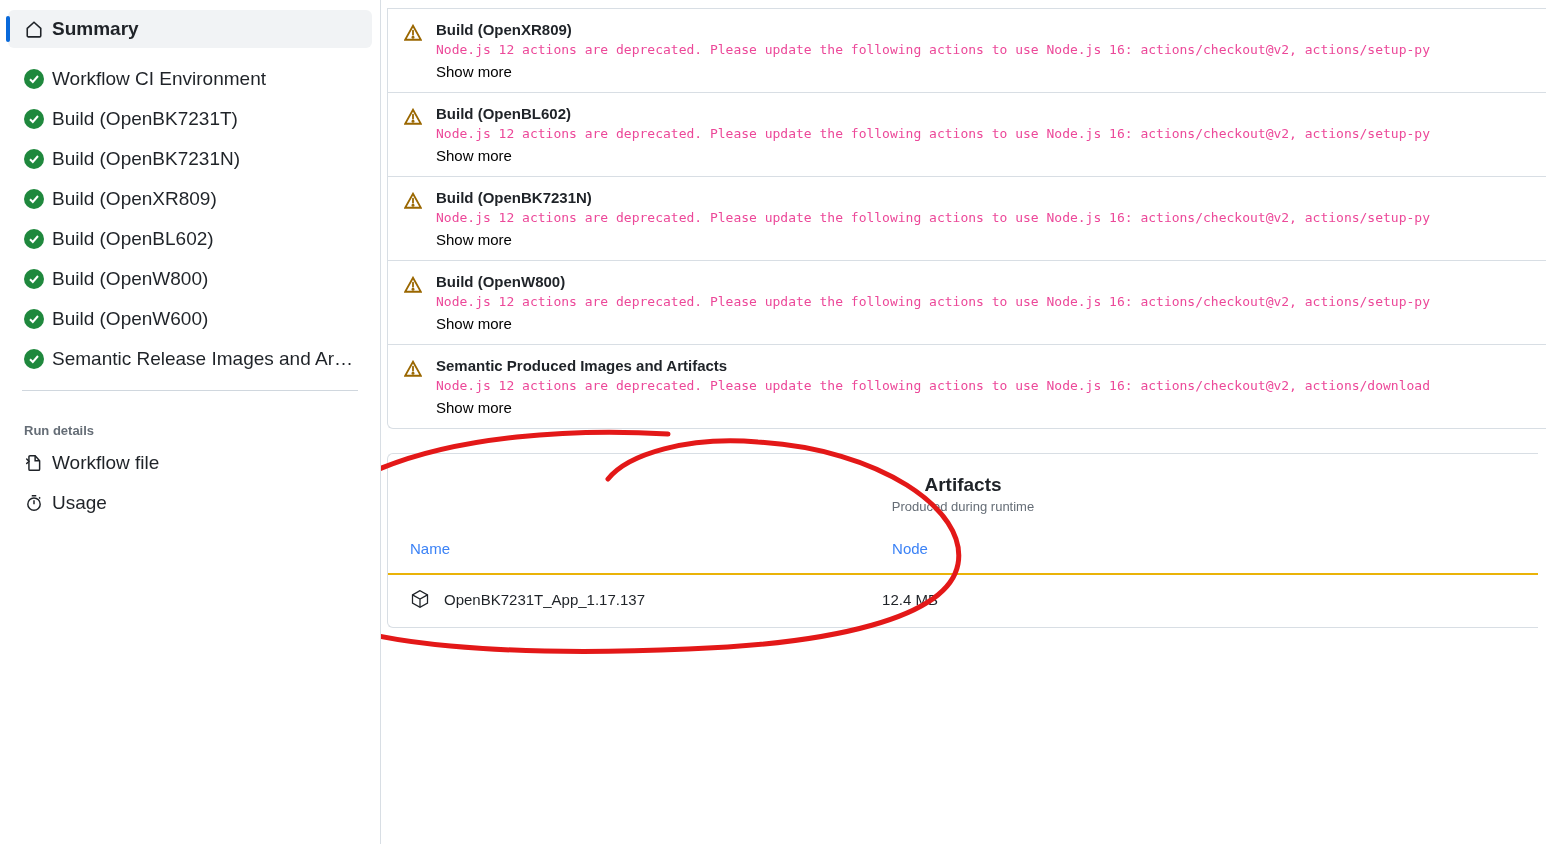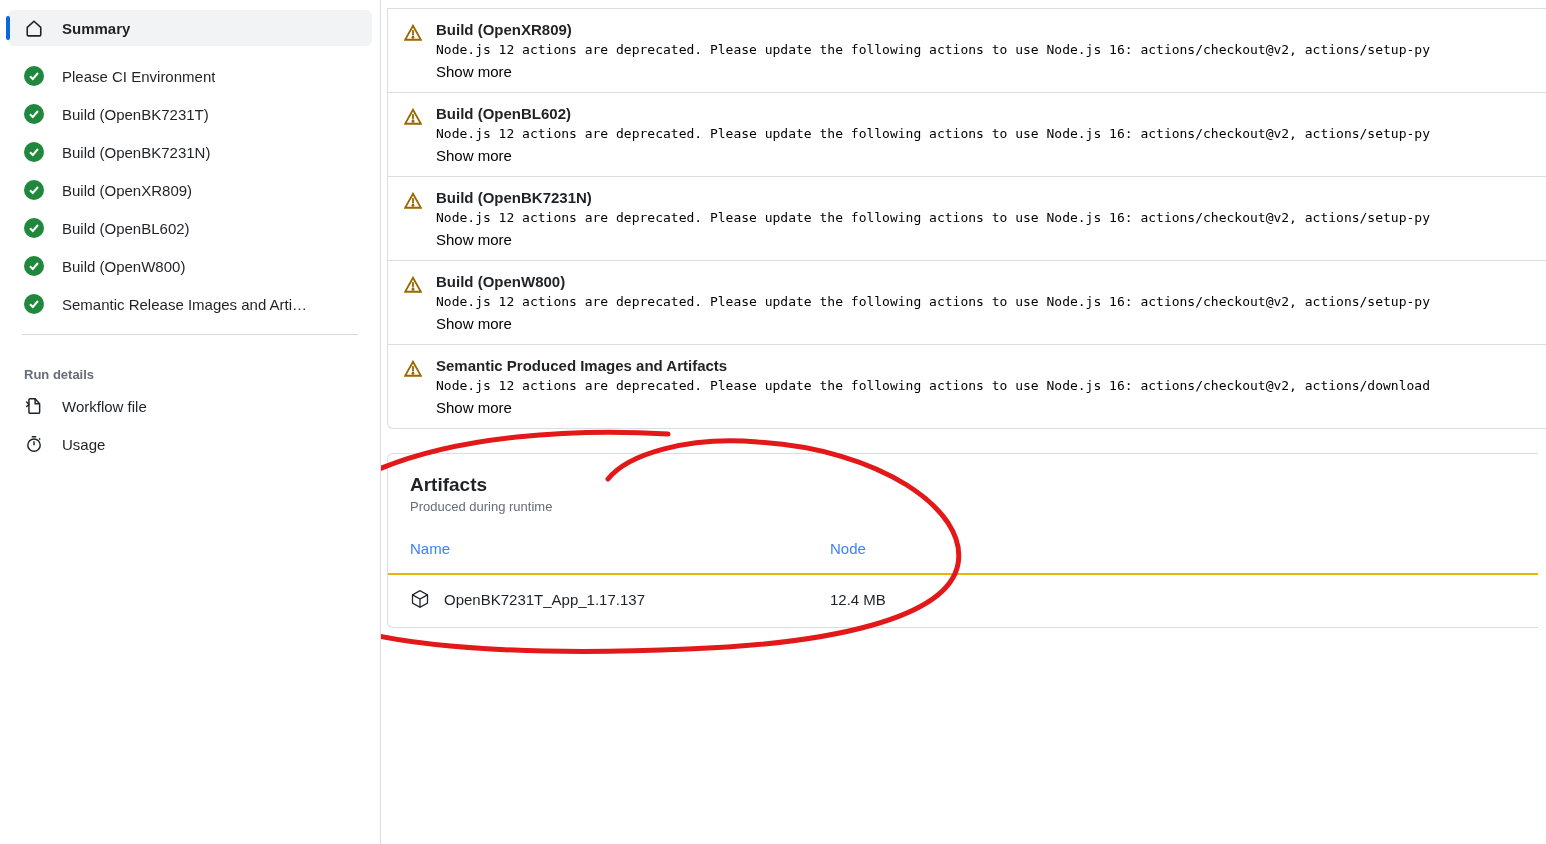--- a/index.html
+++ b/index.html
@@ -21,25 +21,25 @@
     }
     .sidebar-header {
       color: #656d76;
       font-weight: 600;
       font-size: 13px;
       padding: 12px 16px 4px 16px;
     }
     .sidebar-item {
       display: flex;
       align-items: center;
-      gap: 18px;
+      gap: 8px;
       padding: 8px 16px;
       border-radius: 6px;
       cursor: pointer;
-      font-size: 15px;
+      font-size: 19px;
       color: #1f2328;
       position: relative;
       margin: 2px 0;
     }
     .sidebar-item.selected {
       background: #f1f3f5;
       font-weight: 600;
     }
     .sidebar-item.selected::before {
       content: "";
@@ -90,32 +90,33 @@
     }
     .annotation-item:last-child { border-bottom: none; }
     .warning-icon {
       width: 18px; height: 18px; flex-shrink:0; margin-top: 3px;
     }
     .annotation-body { flex: 1; min-width: 0; }
     .annotation-title { font-weight: 600; font-size: 15px; color: #1f2328; margin-bottom: 4px;}
     .annotation-msg {
       font-family: ui-monospace, SFMono-Regular, "SF Mono", Menlo, Consolas, monospace;
       font-size: 13px;
-      color: #000000;
+      color: #ec4899;
       white-space: nowrap;
       overflow: hidden;
       margin-bottom: 6px;
     }
     .show-more { color: #000000; font-size: 15px; cursor: pointer; }
     .artifacts-card {
       margin: 24px 8px 24px 6px;
       border: 1px solid #d8dee4;
       border-right: none;
       border-radius: 6px 0 0 6px;
       position: relative;
+      text-align: center;
     }
     .artifacts-header {
       padding: 20px 22px 10px 22px;
     }
     .artifacts-header h2 { font-size: 19px; font-weight: 600; }
     .artifacts-header .sub { color: #656d76; font-size: 13px; margin-top: 3px;}
     .art-table-head {
       display: flex;
       padding: 16px 22px;
       font-size: 15px;
@@ -155,21 +156,21 @@
   </div>
 
   <div class="sidebar-section">
 
     <div class="sidebar-item">
       <span class="check-circle">
           <svg viewBox="0 0 12 12" fill="none" stroke="#fff" stroke-width="2">
             <path d="M2 6.2 4.8 9 10 3"></path>
           </svg>
         </span>
-      <span class="label">Please CI Environment</span>
+      <span class="label">Workflow CI Environment</span>
     </div>
     <div class="sidebar-item">
       <span class="check-circle">
           <svg viewBox="0 0 12 12" fill="none" stroke="#fff" stroke-width="2">
             <path d="M2 6.2 4.8 9 10 3"></path>
           </svg>
         </span>
       <span class="label">Build (OpenBK7231T)</span>
     </div>
     <div class="sidebar-item">
@@ -196,20 +197,28 @@
         </span>
       <span class="label">Build (OpenBL602)</span>
     </div>
     <div class="sidebar-item">
       <span class="check-circle">
           <svg viewBox="0 0 12 12" fill="none" stroke="#fff" stroke-width="2">
             <path d="M2 6.2 4.8 9 10 3"></path>
           </svg>
         </span>
       <span class="label">Build (OpenW800)</span>
+    </div>
+    <div class="sidebar-item">
+      <span class="check-circle">
+          <svg viewBox="0 0 12 12" fill="none" stroke="#fff" stroke-width="2">
+            <path d="M2 6.2 4.8 9 10 3"></path>
+          </svg>
+        </span>
+      <span class="label">Build (OpenW600)</span>
     </div>
     <div class="sidebar-item">
       <span class="check-circle">
           <svg viewBox="0 0 12 12" fill="none" stroke="#fff" stroke-width="2">
             <path d="M2 6.2 4.8 9 10 3"></path>
           </svg>
         </span>
       <span class="label">Semantic Release Images and Arti…</span>
     </div>
   </div>

